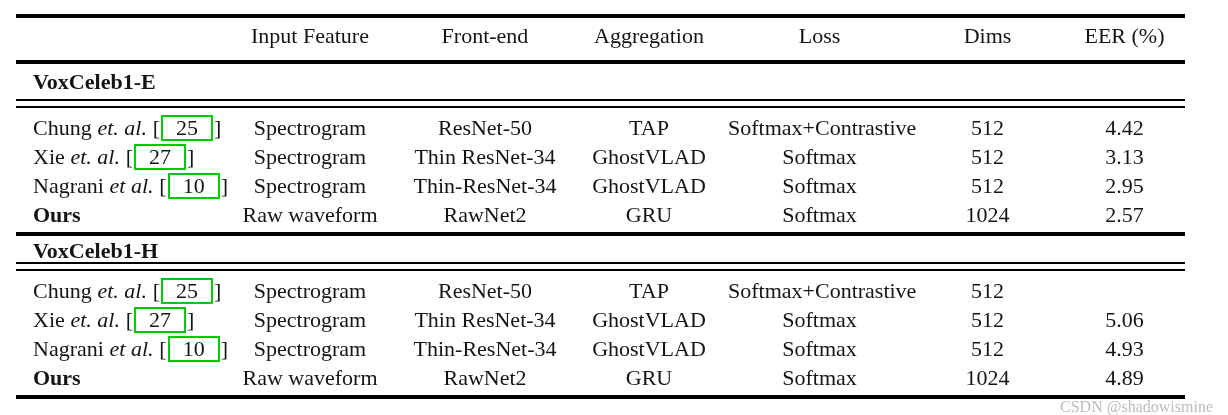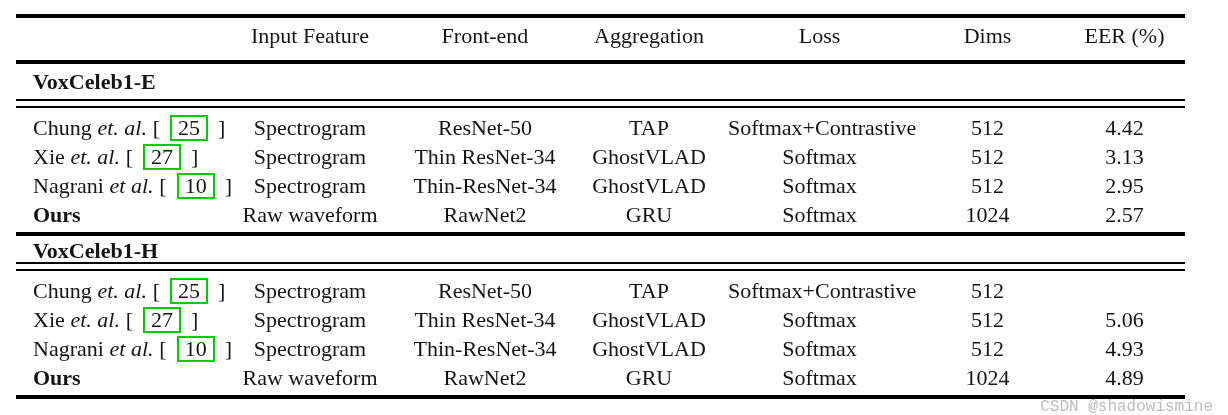--- a/index.html
+++ b/index.html
@@ -51,33 +51,33 @@
     padding-left:17px;
   }
   .sec-e-title{line-height:35px;height:35px;}
   .sec-h-title{line-height:30px;height:26px;}
   .row-group{padding:5px 0 3px 0;}
   .m-etal{font-style:italic;margin-left:0.26em;}
   .m-cite{margin-left:0.26em;}
   .cite-box{
     display:inline-block;
     border:2px solid var(--cite);
-    padding:0 6px;
-    margin:0 10px;
+    padding:0 13px;
+    margin:0 1px;
     line-height:22px;
     text-align:center;
   }
   .cite-box:empty{display:none;}
   .ours-row .m-name{font-weight:bold;}
   .ours-row .c6{font-weight:normal;}
   .watermark{
     width:1228px;
     text-align:right;
     padding-right:15px;
-    font-family:Liberation Mono, monospace;
+    font-family:Liberation Serif, serif;
     font-size:16px;
     color:var(--wm);
     line-height:18px;
     margin-top:-1px;
   }
 </style>
 </head>
 <body>
 
 <div class="table-wrap">

